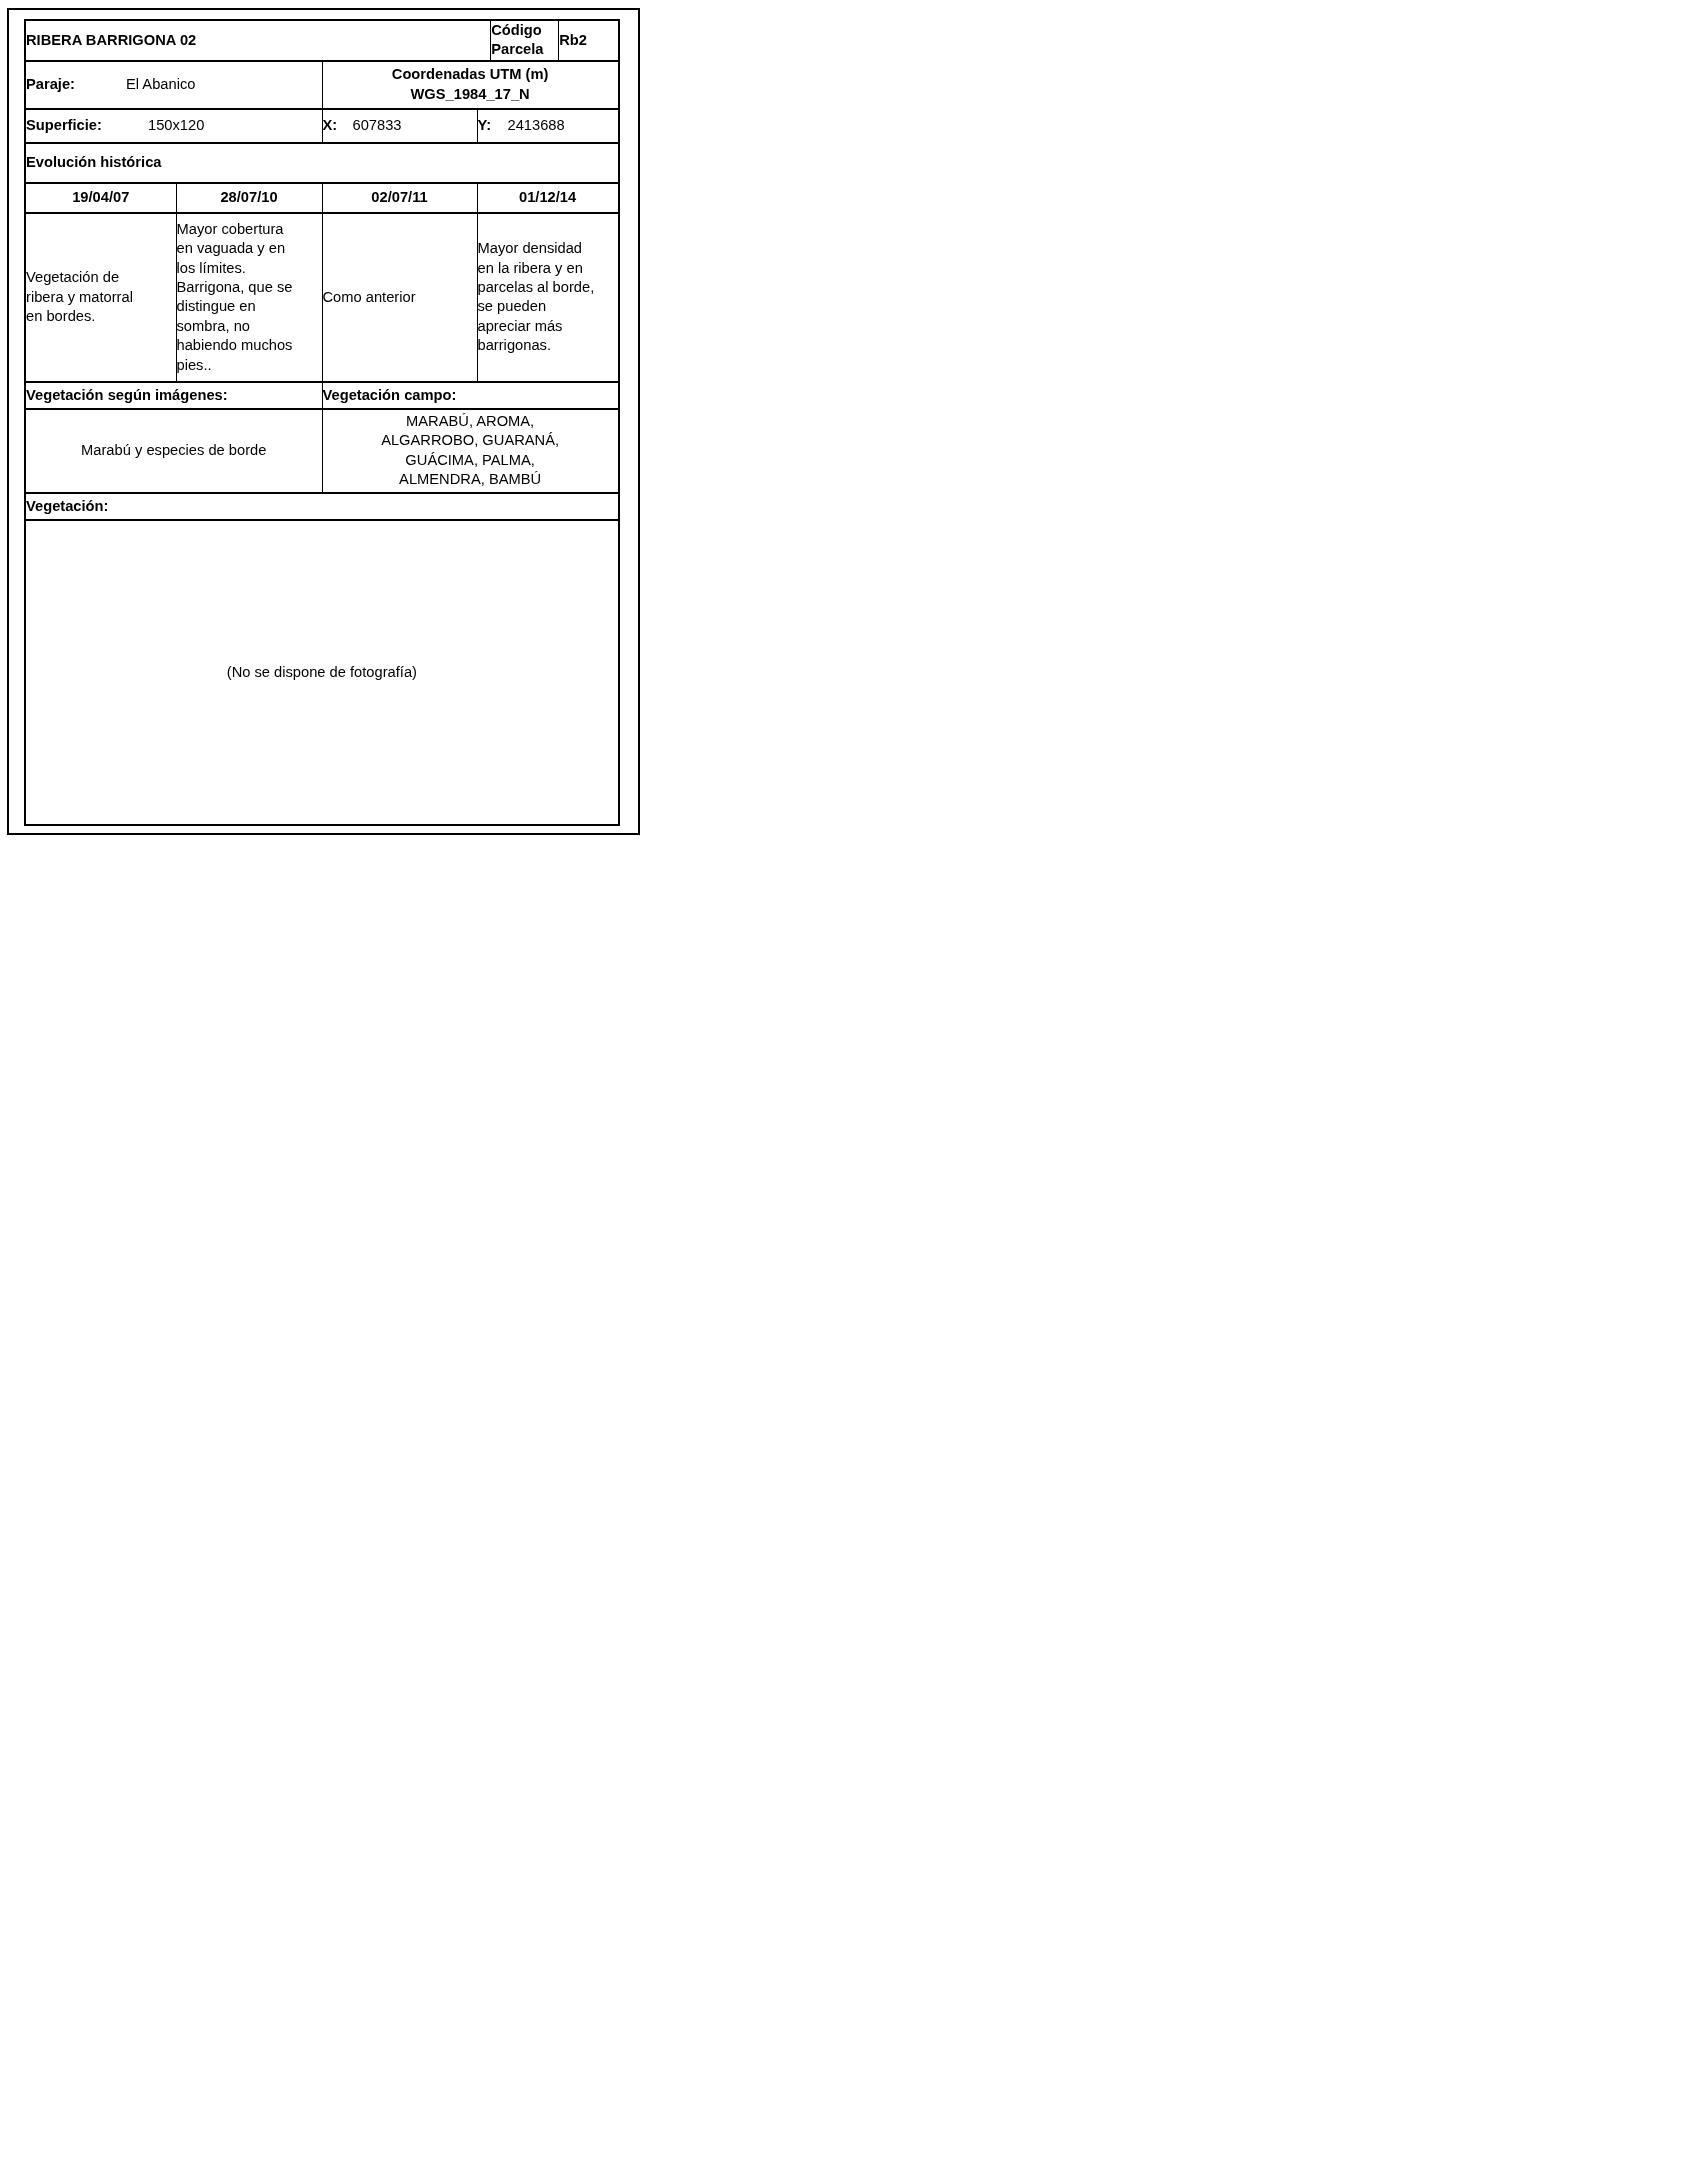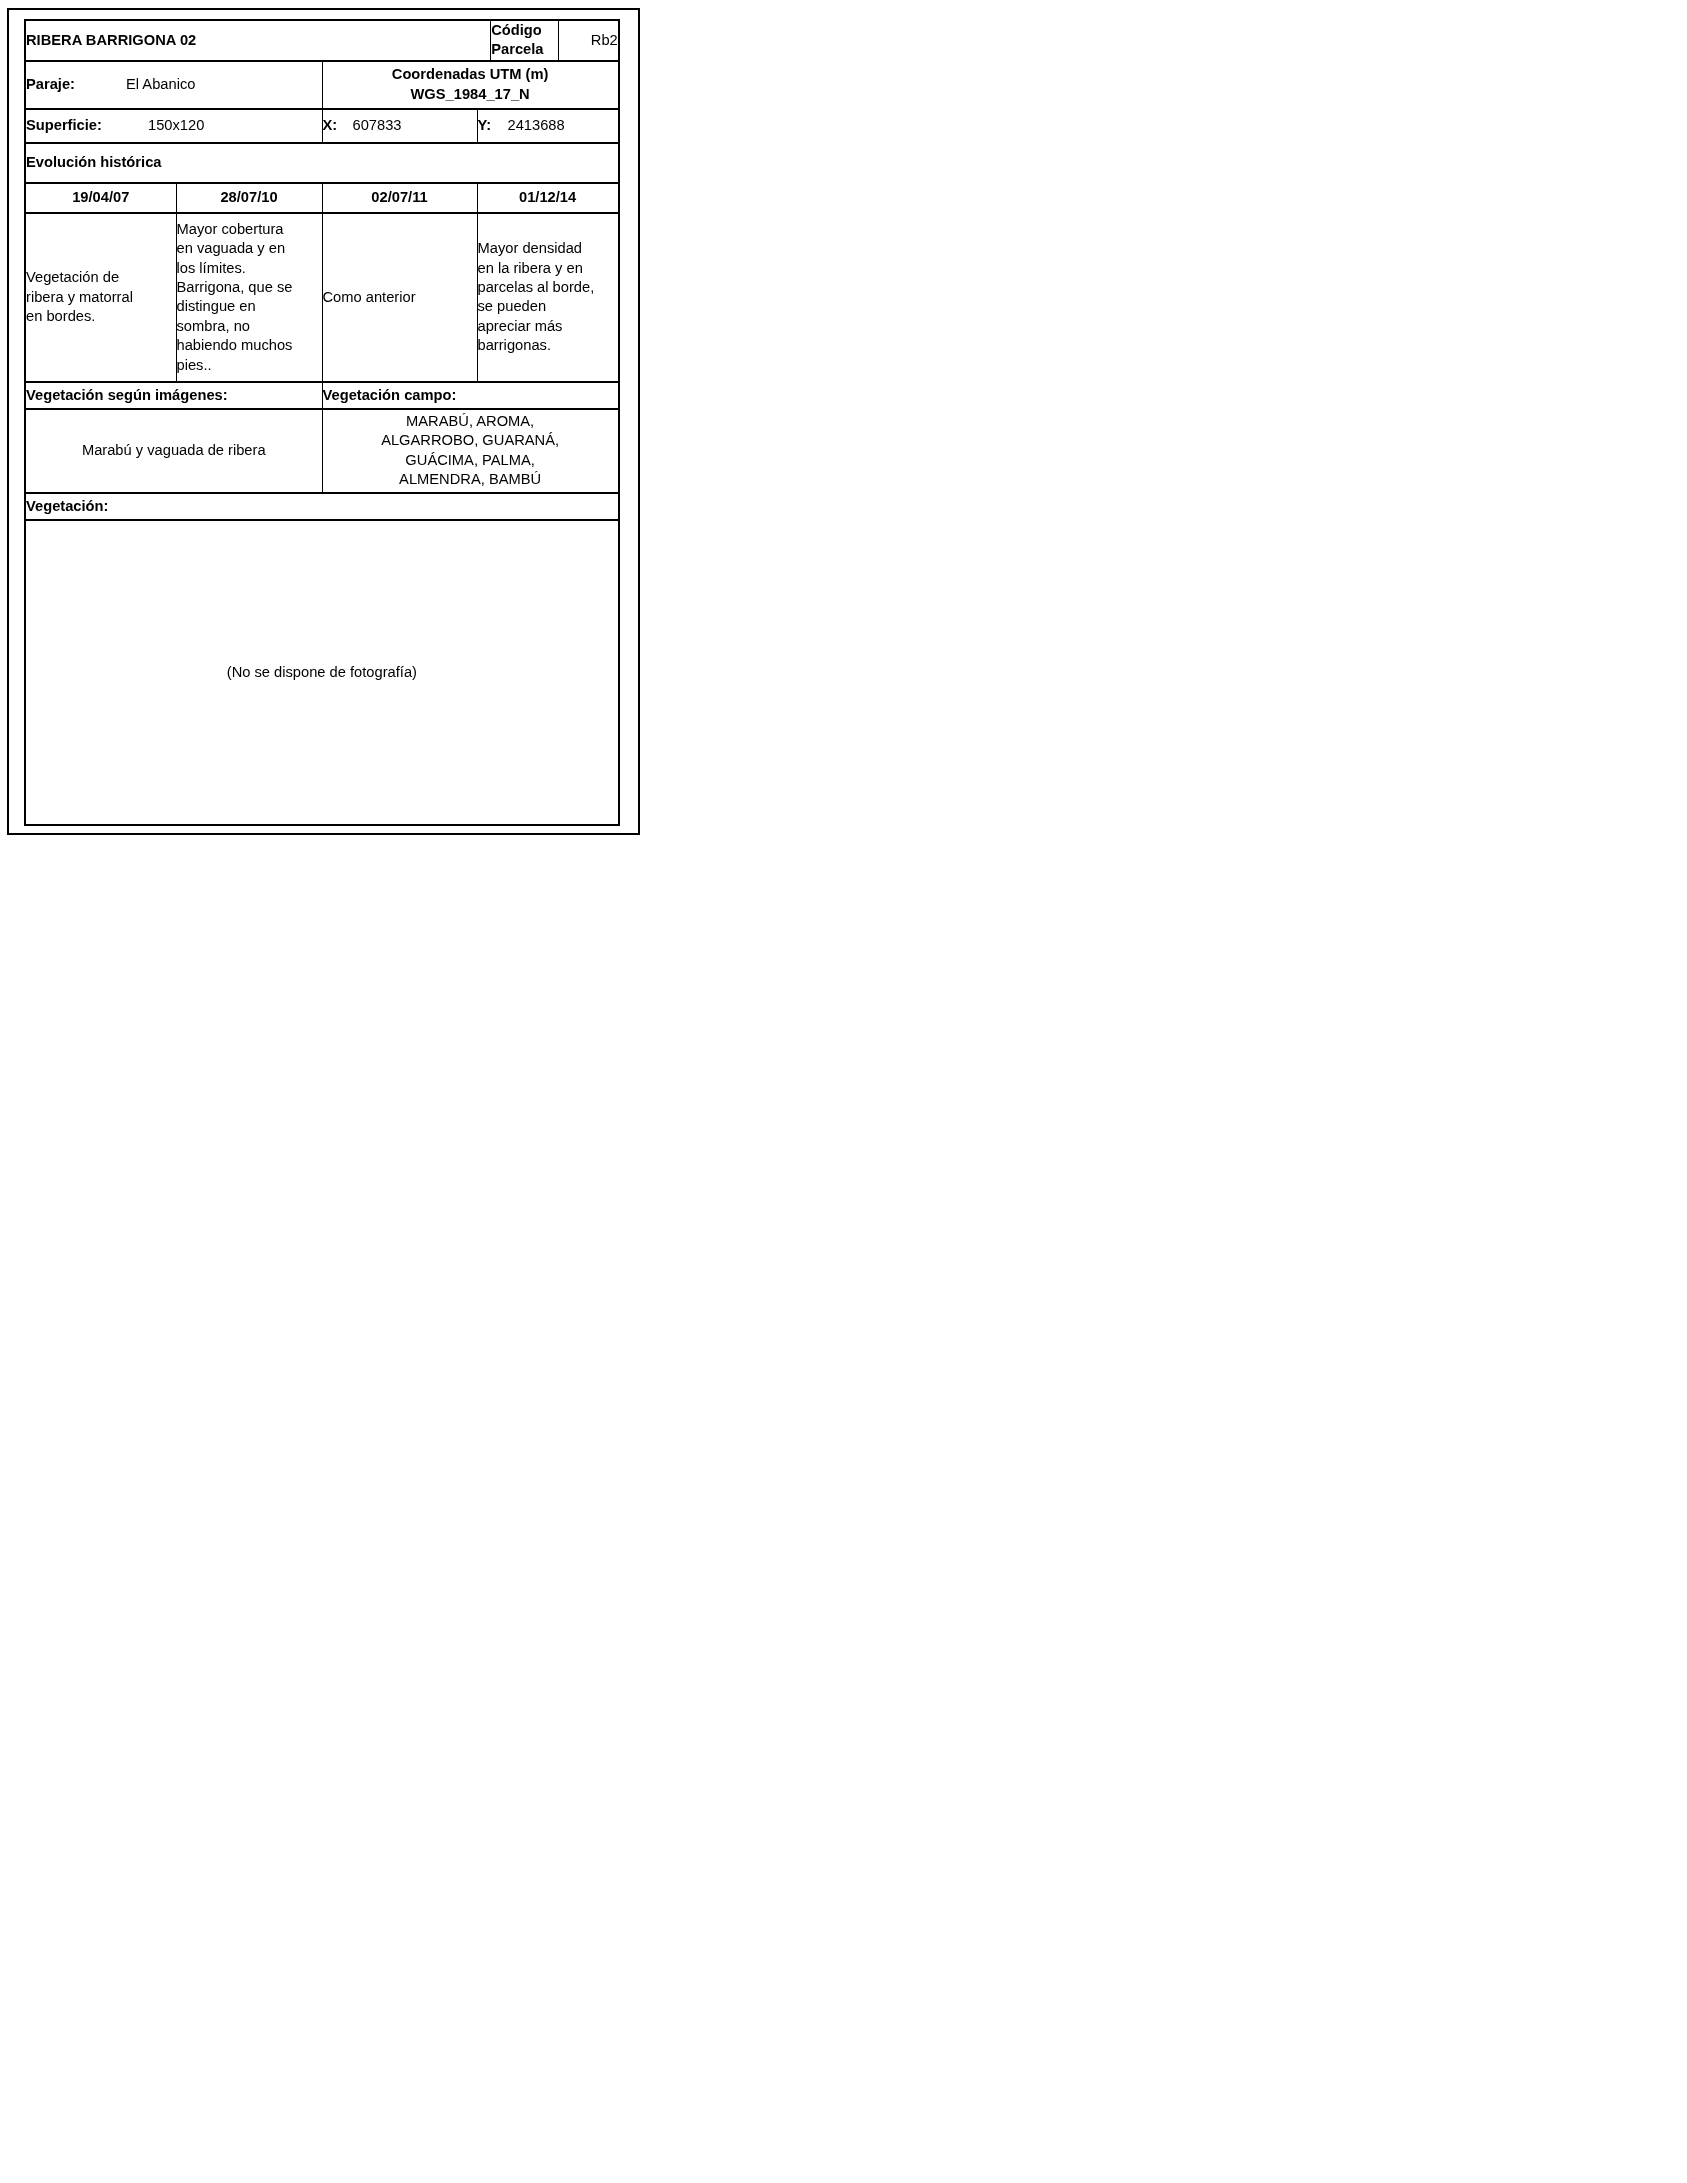--- a/index.html
+++ b/index.html
@@ -45,23 +45,23 @@
     padding:6.3px 0 0 7.4px;
     font-weight:bold;
     font-size:15.8px;
   }
   td.codigo-cell{
     font-weight:bold;
     font-size:15.8px;
     line-height:1.25;
   }
   td.rb2-cell{
-    font-weight:normal;
+    font-weight:bold;
     font-size:25px;
-    text-align:right;
+    text-align:left;
   }
   td.paraje-cell{
     vertical-align:top;
     padding:8.4px 0 0 6.3px;
   }
   .inline-label{font-weight:bold;display:inline-block;}
   .lbl-paraje{width:100px;}
   .lbl-superficie{width:122px;}
   .lbl-xy{width:30px;}
   td.coord-cell{
@@ -178,21 +178,21 @@
 apreciar más
 barrigonas.</td>
     </tr>
 
     <tr style="height:27px">
       <td colspan="2" class="section-header">Vegetación según imágenes:</td>
       <td colspan="4" class="section-header">Vegetación campo:</td>
     </tr>
 
     <tr style="height:84px">
-      <td colspan="2" class="veg-value-left">Marabú y vaguada de ribera</td>
+      <td colspan="2" class="veg-value-left">Marabú y especies de borde</td>
       <td colspan="4" class="veg-value-right">MARABÚ, AROMA,
 ALGARROBO, GUARANÁ,
 GUÁCIMA, PALMA,
 ALMENDRA, BAMBÚ</td>
     </tr>
 
     <tr style="height:27px">
       <td colspan="6" class="section-header">Vegetación:</td>
     </tr>
 

